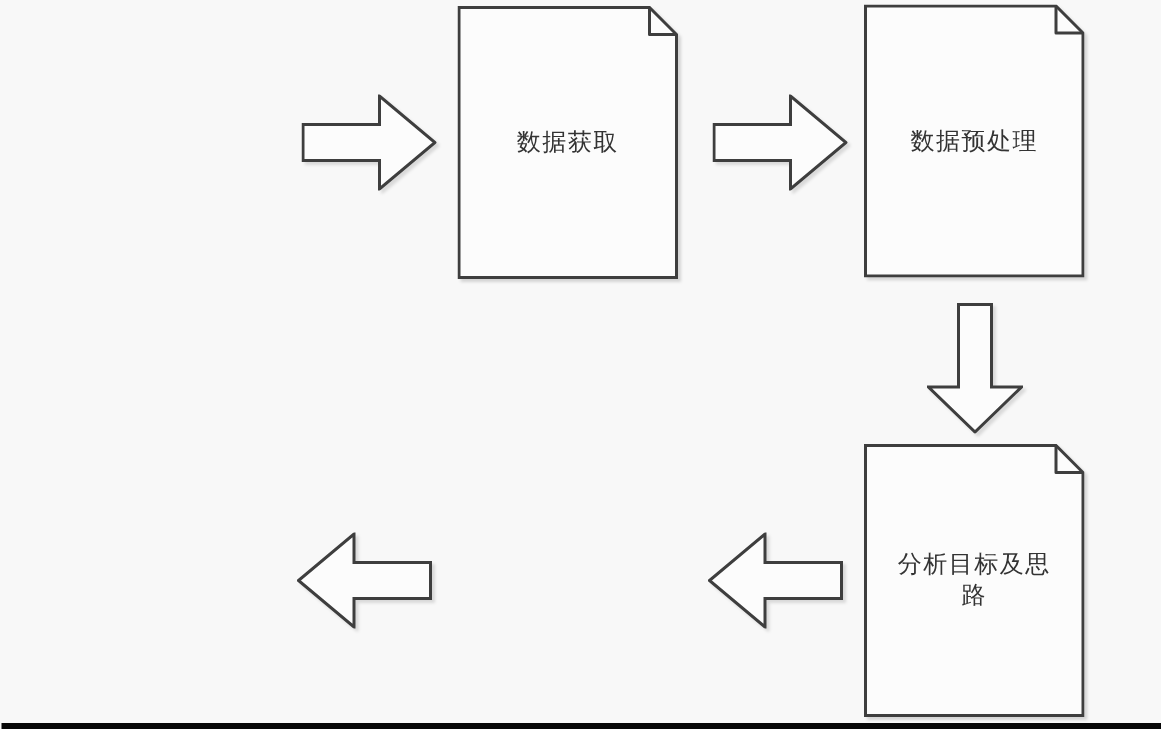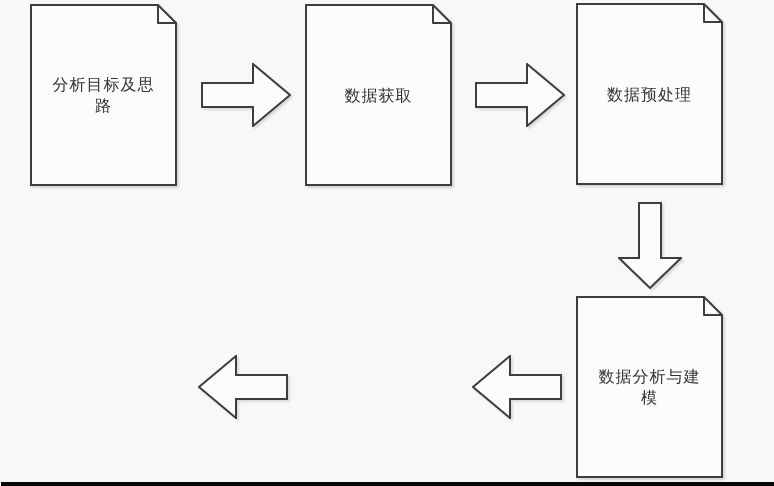--- a/index.html
+++ b/index.html
@@ -66,27 +66,20 @@
     top: 482px;
     height: 4px;
     background: var(--bottom-bar, #070707);
   }
 </style>
 </head>
 <body>
 
 <div class="canvas">
 
-  <div class="node" style="left:30px; top:4px;">
-    <svg class="doc-shape" width="147" height="182" viewBox="0 0 147 182" aria-hidden="true">
-      <path class="shape" d="M1,1 L128,1 L146,19 L146,181 L1,181 Z"></path>
-      <path class="fold" d="M128,1 L128,19 L146,19"></path>
-    </svg>
-    <div class="label">分析目标及思路</div>
-  </div>
 
   <svg class="arrow" style="left:201px; top:63px;" width="90" height="64" viewBox="0 0 90 64" aria-hidden="true">
     <polygon class="shape" points="1,20 52,20 52,1 89,32 52,63 52,44 1,44"></polygon>
   </svg>
 
   <div class="node" style="left:305px; top:4px;">
     <svg class="doc-shape" width="147" height="182" viewBox="0 0 147 182" aria-hidden="true">
       <path class="shape" d="M1,1 L128,1 L146,19 L146,181 L1,181 Z"></path>
       <path class="fold" d="M128,1 L128,19 L146,19"></path>
     </svg>
@@ -107,21 +100,21 @@
 
   <svg class="arrow" style="left:618px; top:202px;" width="64" height="87" viewBox="0 0 64 87" aria-hidden="true">
     <polygon class="shape" points="21,1 43,1 43,56 63,56 32,86 1,56 21,56"></polygon>
   </svg>
 
   <div class="node" style="left:576px; top:296px;">
     <svg class="doc-shape" width="147" height="182" viewBox="0 0 147 182" aria-hidden="true">
       <path class="shape" d="M1,1 L128,1 L146,19 L146,181 L1,181 Z"></path>
       <path class="fold" d="M128,1 L128,19 L146,19"></path>
     </svg>
-    <div class="label">数据分析与建模</div>
+    <div class="label">分析目标及思路</div>
   </div>
 
   <svg class="arrow" style="left:472px; top:355px;" width="90" height="64" viewBox="0 0 90 64" aria-hidden="true">
     <polygon class="shape" points="89,20 38,20 38,1 1,32 38,63 38,44 89,44"></polygon>
   </svg>
 
 
   <svg class="arrow" style="left:198px; top:355px;" width="90" height="64" viewBox="0 0 90 64" aria-hidden="true">
     <polygon class="shape" points="89,20 38,20 38,1 1,32 38,63 38,44 89,44"></polygon>
   </svg>

